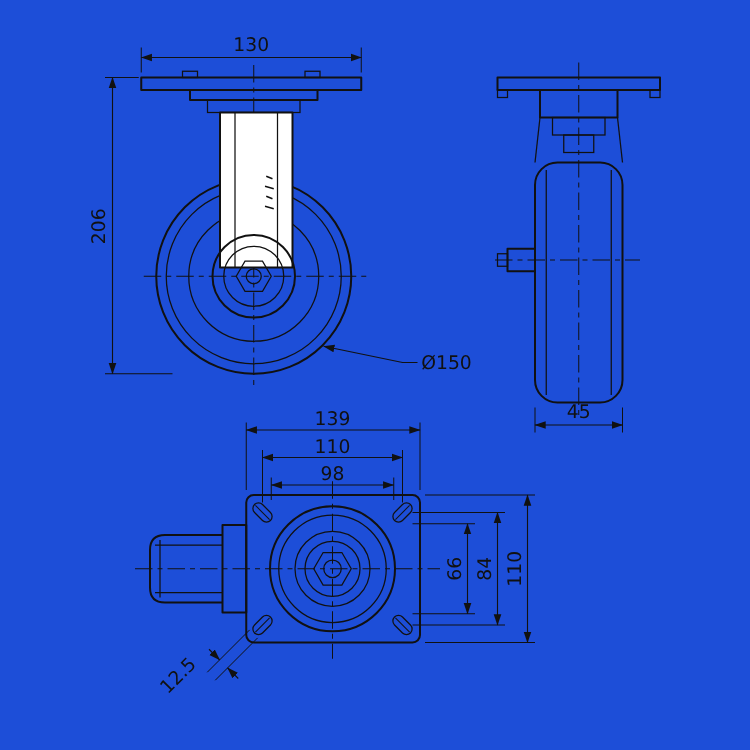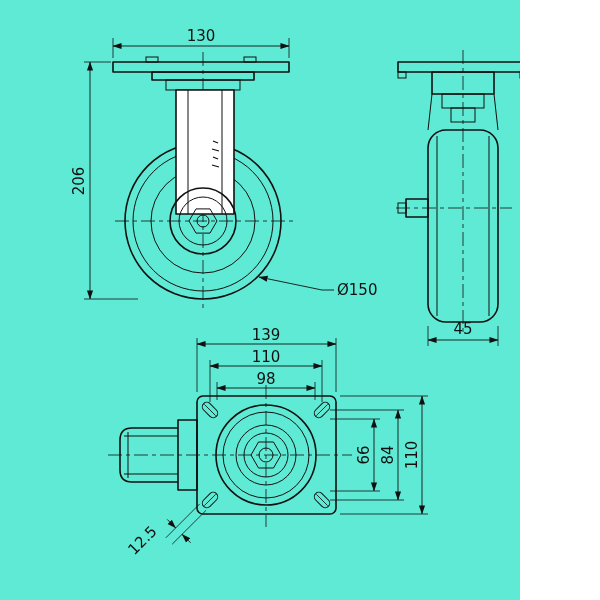--- a/index.html
+++ b/index.html
@@ -1,16 +1,16 @@
 <!DOCTYPE html>
 <html><head>
 <meta charset="utf-8">
 <style>
   html,body{margin:0;padding:0;background:#fff;}
-  .canvas{width:520px;height:600px;background:#5eead4;position:relative;overflow:hidden;}
+  .canvas{width:600px;height:600px;background:#1d4ed8;position:relative;overflow:hidden;}
   svg{display:block;}
   .outline{fill:none;stroke:#111;stroke-width:1.6;stroke-linejoin:round;}
   .thin{fill:none;stroke:#111;stroke-width:1;}
   .fillwhite{fill:#fff;stroke:#111;stroke-width:1.6;stroke-linejoin:round;}
   .center{fill:none;stroke:#111;stroke-width:0.8;stroke-dasharray:14 4 4 4;}
   .dim{fill:none;stroke:#111;stroke-width:0.9;}
   .ext{fill:none;stroke:#111;stroke-width:0.8;}
   .dimtext{font-family:"DejaVu Sans",sans-serif;font-size:15px;fill:#111;}
 </style>
 </head>

